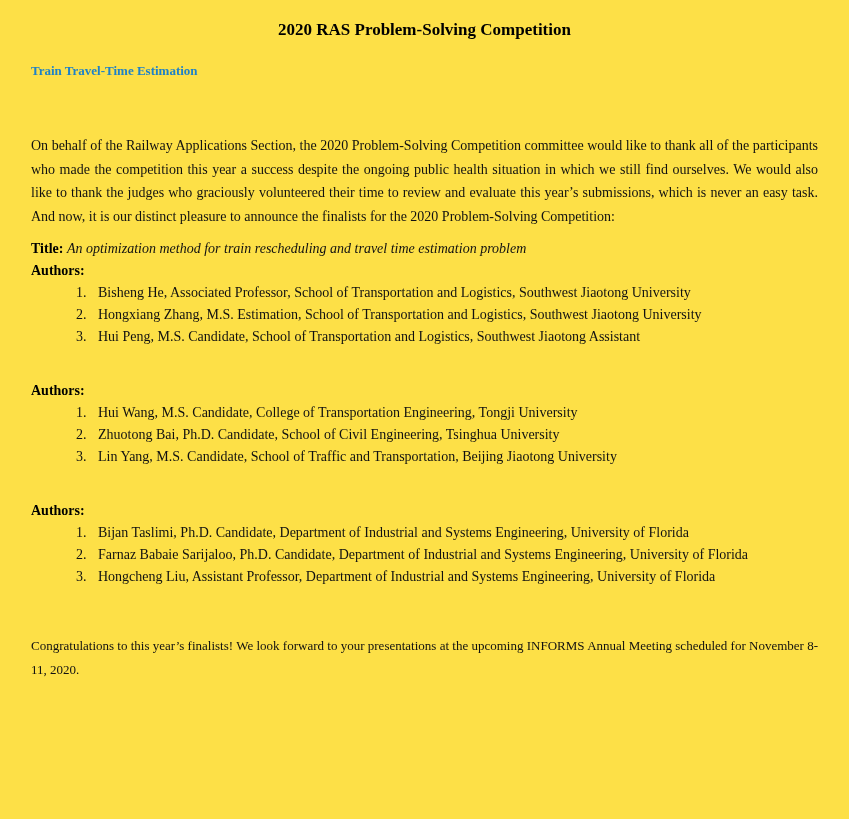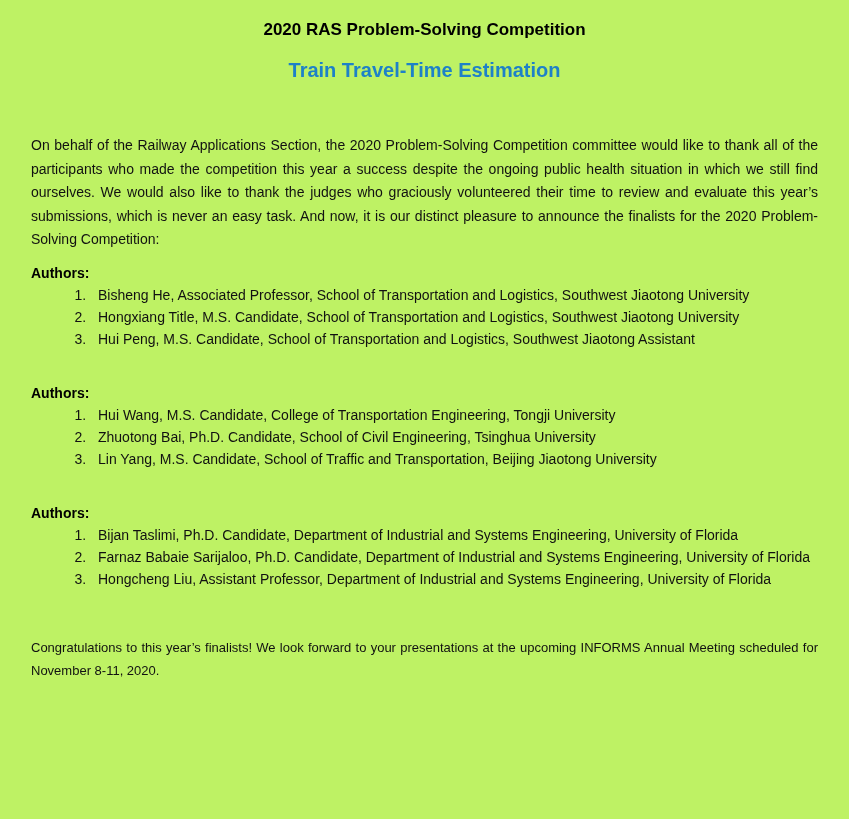--- a/index.html
+++ b/index.html
@@ -5,37 +5,36 @@
   html, body {
     margin: 0;
     padding: 0;
     background: #ffffff;
   }
   .page {
     position: relative;
     width: 849px;
     height: 819px;
     box-sizing: border-box;
-    background: #bef264;
+    background: #fde047;
     padding: 20px 31px 4px 31px;
     overflow: hidden;
-    font-family: Liberation Sans, sans-serif;
+    font-family: Liberation Serif, serif;
     color: #1a1a1a;
   }
   .doc-title {
     text-align: center;
     font-size: 17px;
     line-height: 20px;
     font-weight: bold;
     color: #000000;
     margin: 0;
   }
   .doc-subtitle {
-    text-align: center;
-    font-size: 20px;
+    font-size: 13px;
     line-height: 19px;
     font-weight: bold;
     margin: 21px 0 0 0;
   }
   .doc-announcement {
     text-align: center;
     font-size: 16px;
     line-height: 19px;
     font-weight: bold;
     color: #000000;
@@ -87,24 +86,28 @@
 <body>
 
 <div class="page">
 
   <h1 class="doc-title">2020 RAS Problem-Solving Competition</h1>
   <h2 class="doc-subtitle" style="color: rgb(30, 129, 200);">Train Travel-Time Estimation</h2>
 
   <p class="intro-paragraph">On behalf of the Railway Applications Section, the 2020 Problem-Solving Competition committee would like to thank all of the participants who made the competition this year a success despite the ongoing public health situation in which we still find ourselves. We would also like to thank the judges who graciously volunteered their time to review and evaluate this year’s submissions, which is never an easy task. And now, it is our distinct pleasure to announce the finalists for the 2020 Problem-Solving Competition:</p>
 
   <div class="finalist-section first">
+    <div class="section-title-line">
+      <span class="title-label">Title:</span>
+      <span class="title-text">An optimization method for train rescheduling and travel time estimation problem</span>
+    </div>
     <div class="authors-label">Authors:</div>
     <ol class="author-list">
       <li>Bisheng He, Associated Professor, School of Transportation and Logistics, Southwest Jiaotong University</li>
-      <li>Hongxiang Title, M.S. Candidate, School of Transportation and Logistics, Southwest Jiaotong University</li>
+      <li>Hongxiang Zhang, M.S. Estimation, School of Transportation and Logistics, Southwest Jiaotong University</li>
       <li>Hui Peng, M.S. Candidate, School of Transportation and Logistics, Southwest Jiaotong Assistant</li>
     </ol>
   </div>
 
   <div class="finalist-section">
     <div class="authors-label">Authors:</div>
     <ol class="author-list">
       <li>Hui Wang, M.S. Candidate, College of Transportation Engineering, Tongji University</li>
       <li>Zhuotong Bai, Ph.D. Candidate, School of Civil Engineering, Tsinghua University</li>
       <li>Lin Yang, M.S. Candidate, School of Traffic and Transportation, Beijing Jiaotong University</li>

